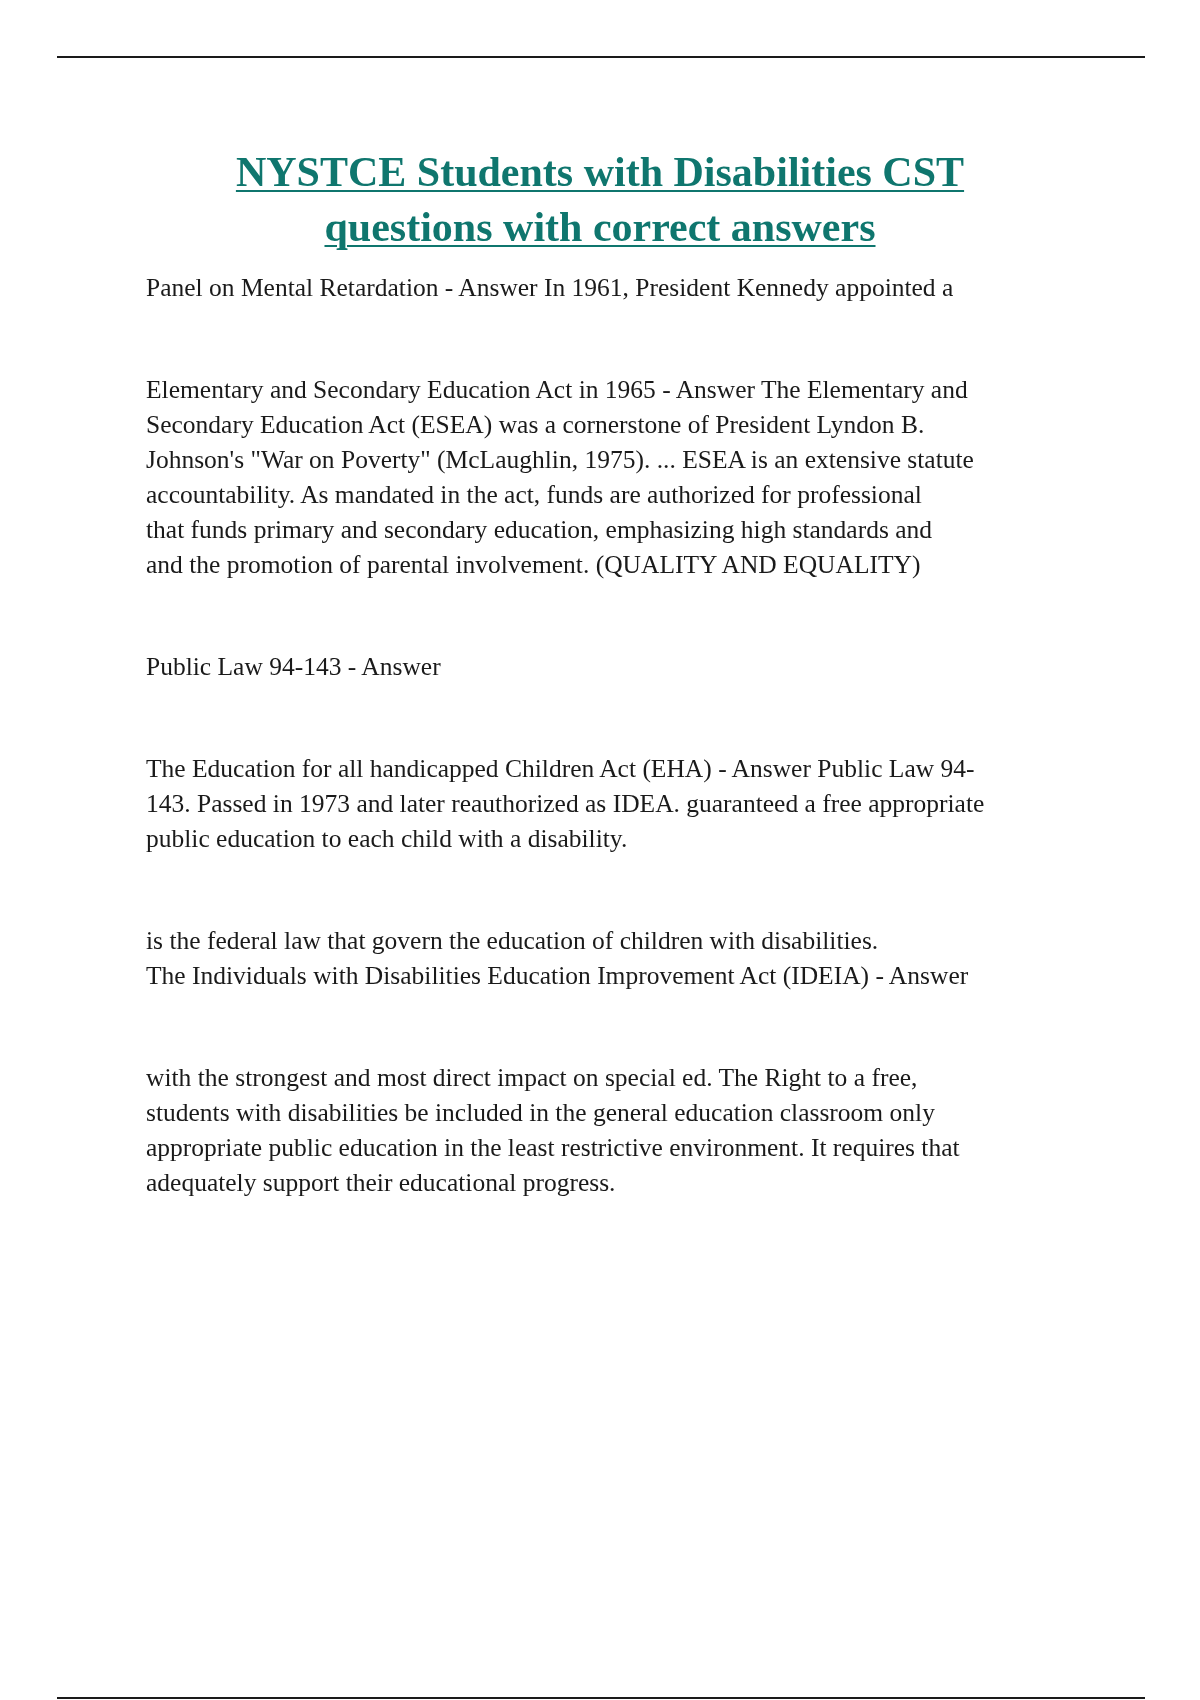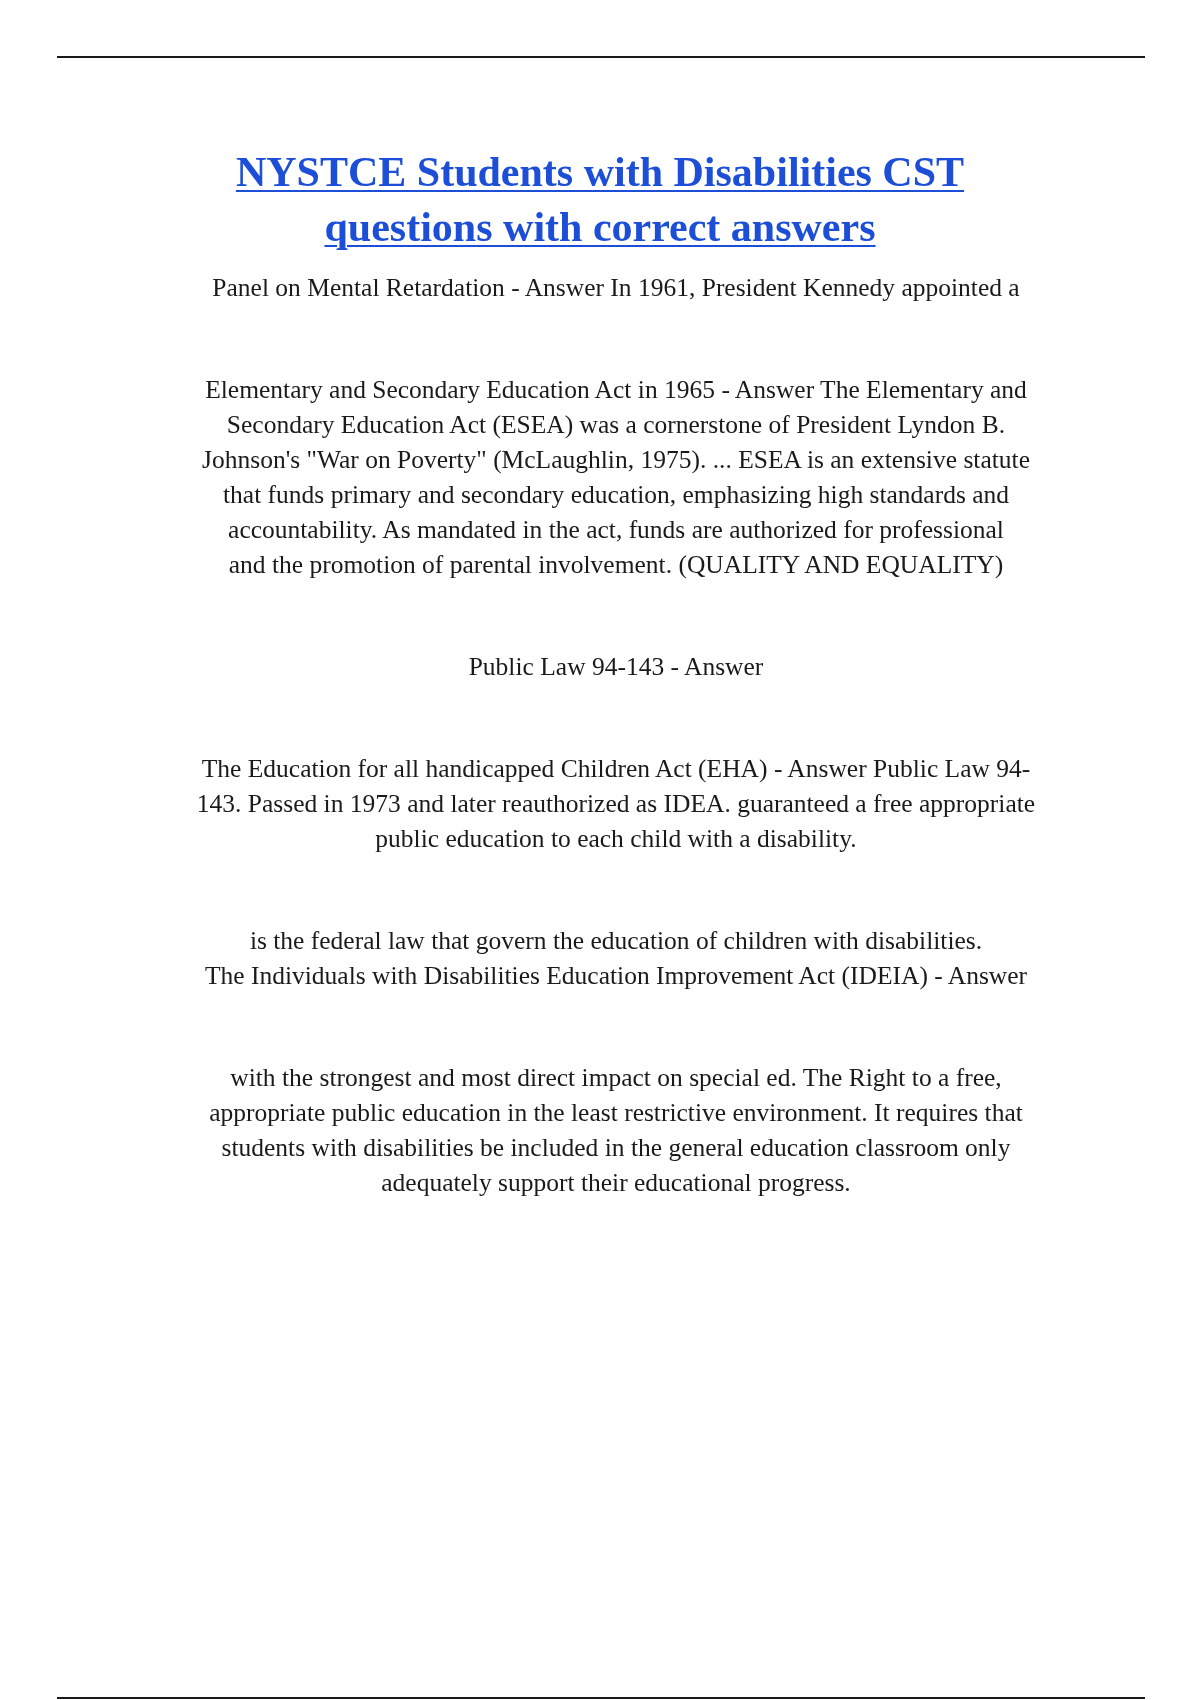--- a/index.html
+++ b/index.html
@@ -24,41 +24,40 @@
     }
     .rule-top { top: 56px; }
     .rule-bottom { top: 1697px; }
 
     .title {
       position: absolute;
       top: 145px;
       left: 100px;
       width: 1000px;
       text-align: center;
-      color: #1d4ed8;
+      color: #0f766e;
       font-weight: bold;
       font-size: 42px;
       line-height: 55px;
       margin: 0;
     }
     .title span {
       text-decoration: underline;
       text-decoration-thickness: 2px;
       text-underline-offset: 4px;
       display: block;
     }
 
     .content {
       position: absolute;
       top: 270px;
       left: 146px;
       width: 940px;
       font-size: 25.5px;
       line-height: 35px;
-      text-align: center;
     }
     .entry {
       margin: 0;
       white-space: normal;
     }
     .entry .line { display: block; white-space: nowrap; }
     .gap { height: 67px; }
   </style>
 </head>
 <body>
@@ -73,22 +72,22 @@
 <div class="content">
   <p class="entry">
     <span class="line">Panel on Mental Retardation - Answer   In 1961, President Kennedy appointed a</span>
   </p>
   <div class="gap"></div>
 
   <p class="entry">
     <span class="line">Elementary and Secondary Education Act in 1965 - Answer   The Elementary and</span>
     <span class="line">Secondary Education Act (ESEA) was a cornerstone of President Lyndon B.</span>
     <span class="line">Johnson's "War on Poverty" (McLaughlin, 1975). ... ESEA is an extensive statute</span>
+    <span class="line">accountability. As mandated in the act, funds are authorized for professional</span>
     <span class="line">that funds primary and secondary education, emphasizing high standards and</span>
-    <span class="line">accountability. As mandated in the act, funds are authorized for professional</span>
     <span class="line">and the promotion of parental involvement. (QUALITY AND EQUALITY)</span>
   </p>
   <div class="gap"></div>
 
   <p class="entry">
     <span class="line">Public Law 94-143 - Answer</span>
   </p>
   <div class="gap"></div>
 
   <p class="entry">
@@ -99,19 +98,19 @@
   <div class="gap"></div>
 
   <p class="entry">
     <span class="line">is the federal law that govern the education of children with disabilities.</span>
     <span class="line">The Individuals with Disabilities Education Improvement Act (IDEIA) - Answer</span>
   </p>
   <div class="gap"></div>
 
   <p class="entry">
     <span class="line">with the strongest and most direct impact on special ed. The Right to a free,</span>
+    <span class="line">students with disabilities be included in the general education classroom only</span>
     <span class="line">appropriate public education in the least restrictive environment. It requires that</span>
-    <span class="line">students with disabilities be included in the general education classroom only</span>
     <span class="line">adequately support their educational progress.</span>
   </p>
 </div>
 
 <div class="rule rule-bottom"></div>
 
 </body></html>

